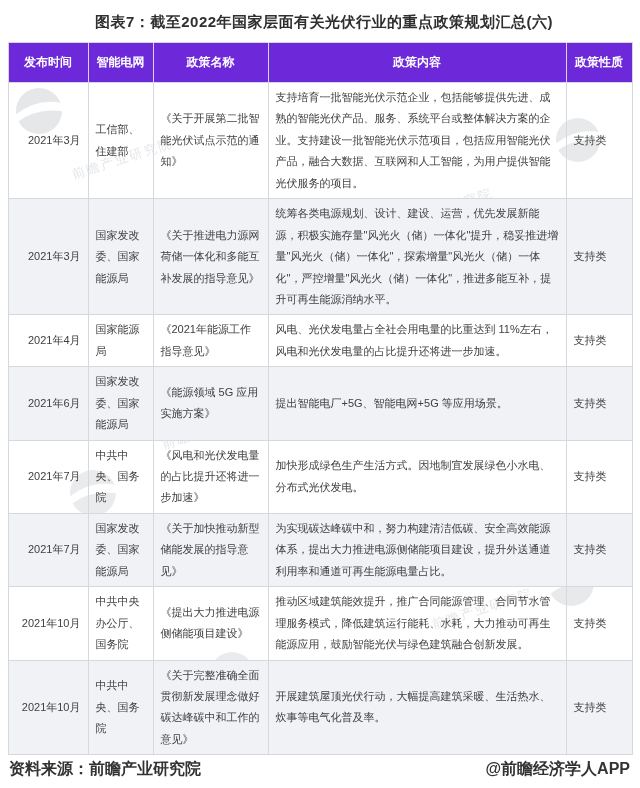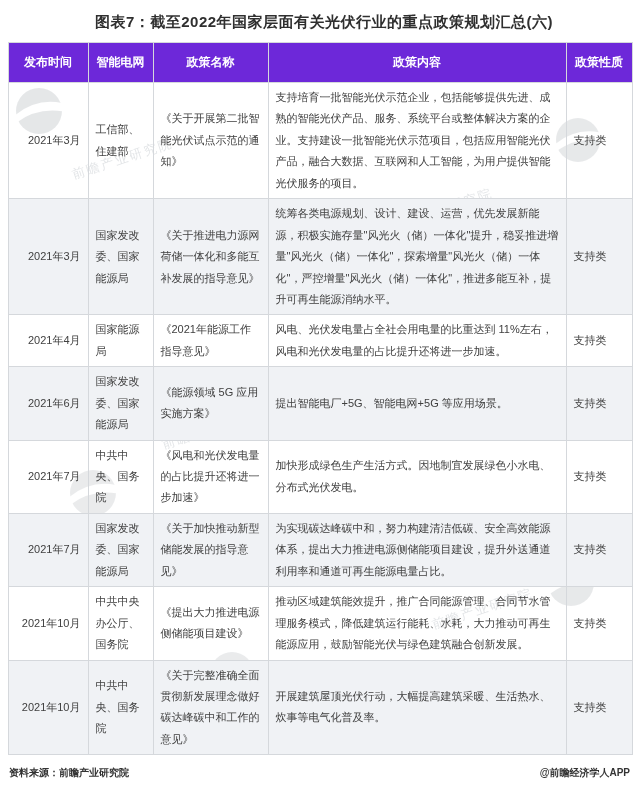--- a/index.html
+++ b/index.html
@@ -58,21 +58,21 @@
   .policy-table td.td-dept,
   .policy-table td.td-name,
   .policy-table td.td-content { text-align: left; }
   .page-footer {
     position: absolute;
     left: 0; right: 0; bottom: 8px;
     display: flex;
     justify-content: space-between;
     align-items: center;
     padding: 0 10px 0 9px;
-    font-size: 10px;
+    font-size: 16px;
     font-weight: bold;
     color: #333333;
     z-index: 2;
   }
   
   .wm { position: absolute; z-index: 1; pointer-events: none; }
   .wm-circle svg { display: block; }
   .wm-text {
     color: #b6bcc2;
     opacity: 0.38;

